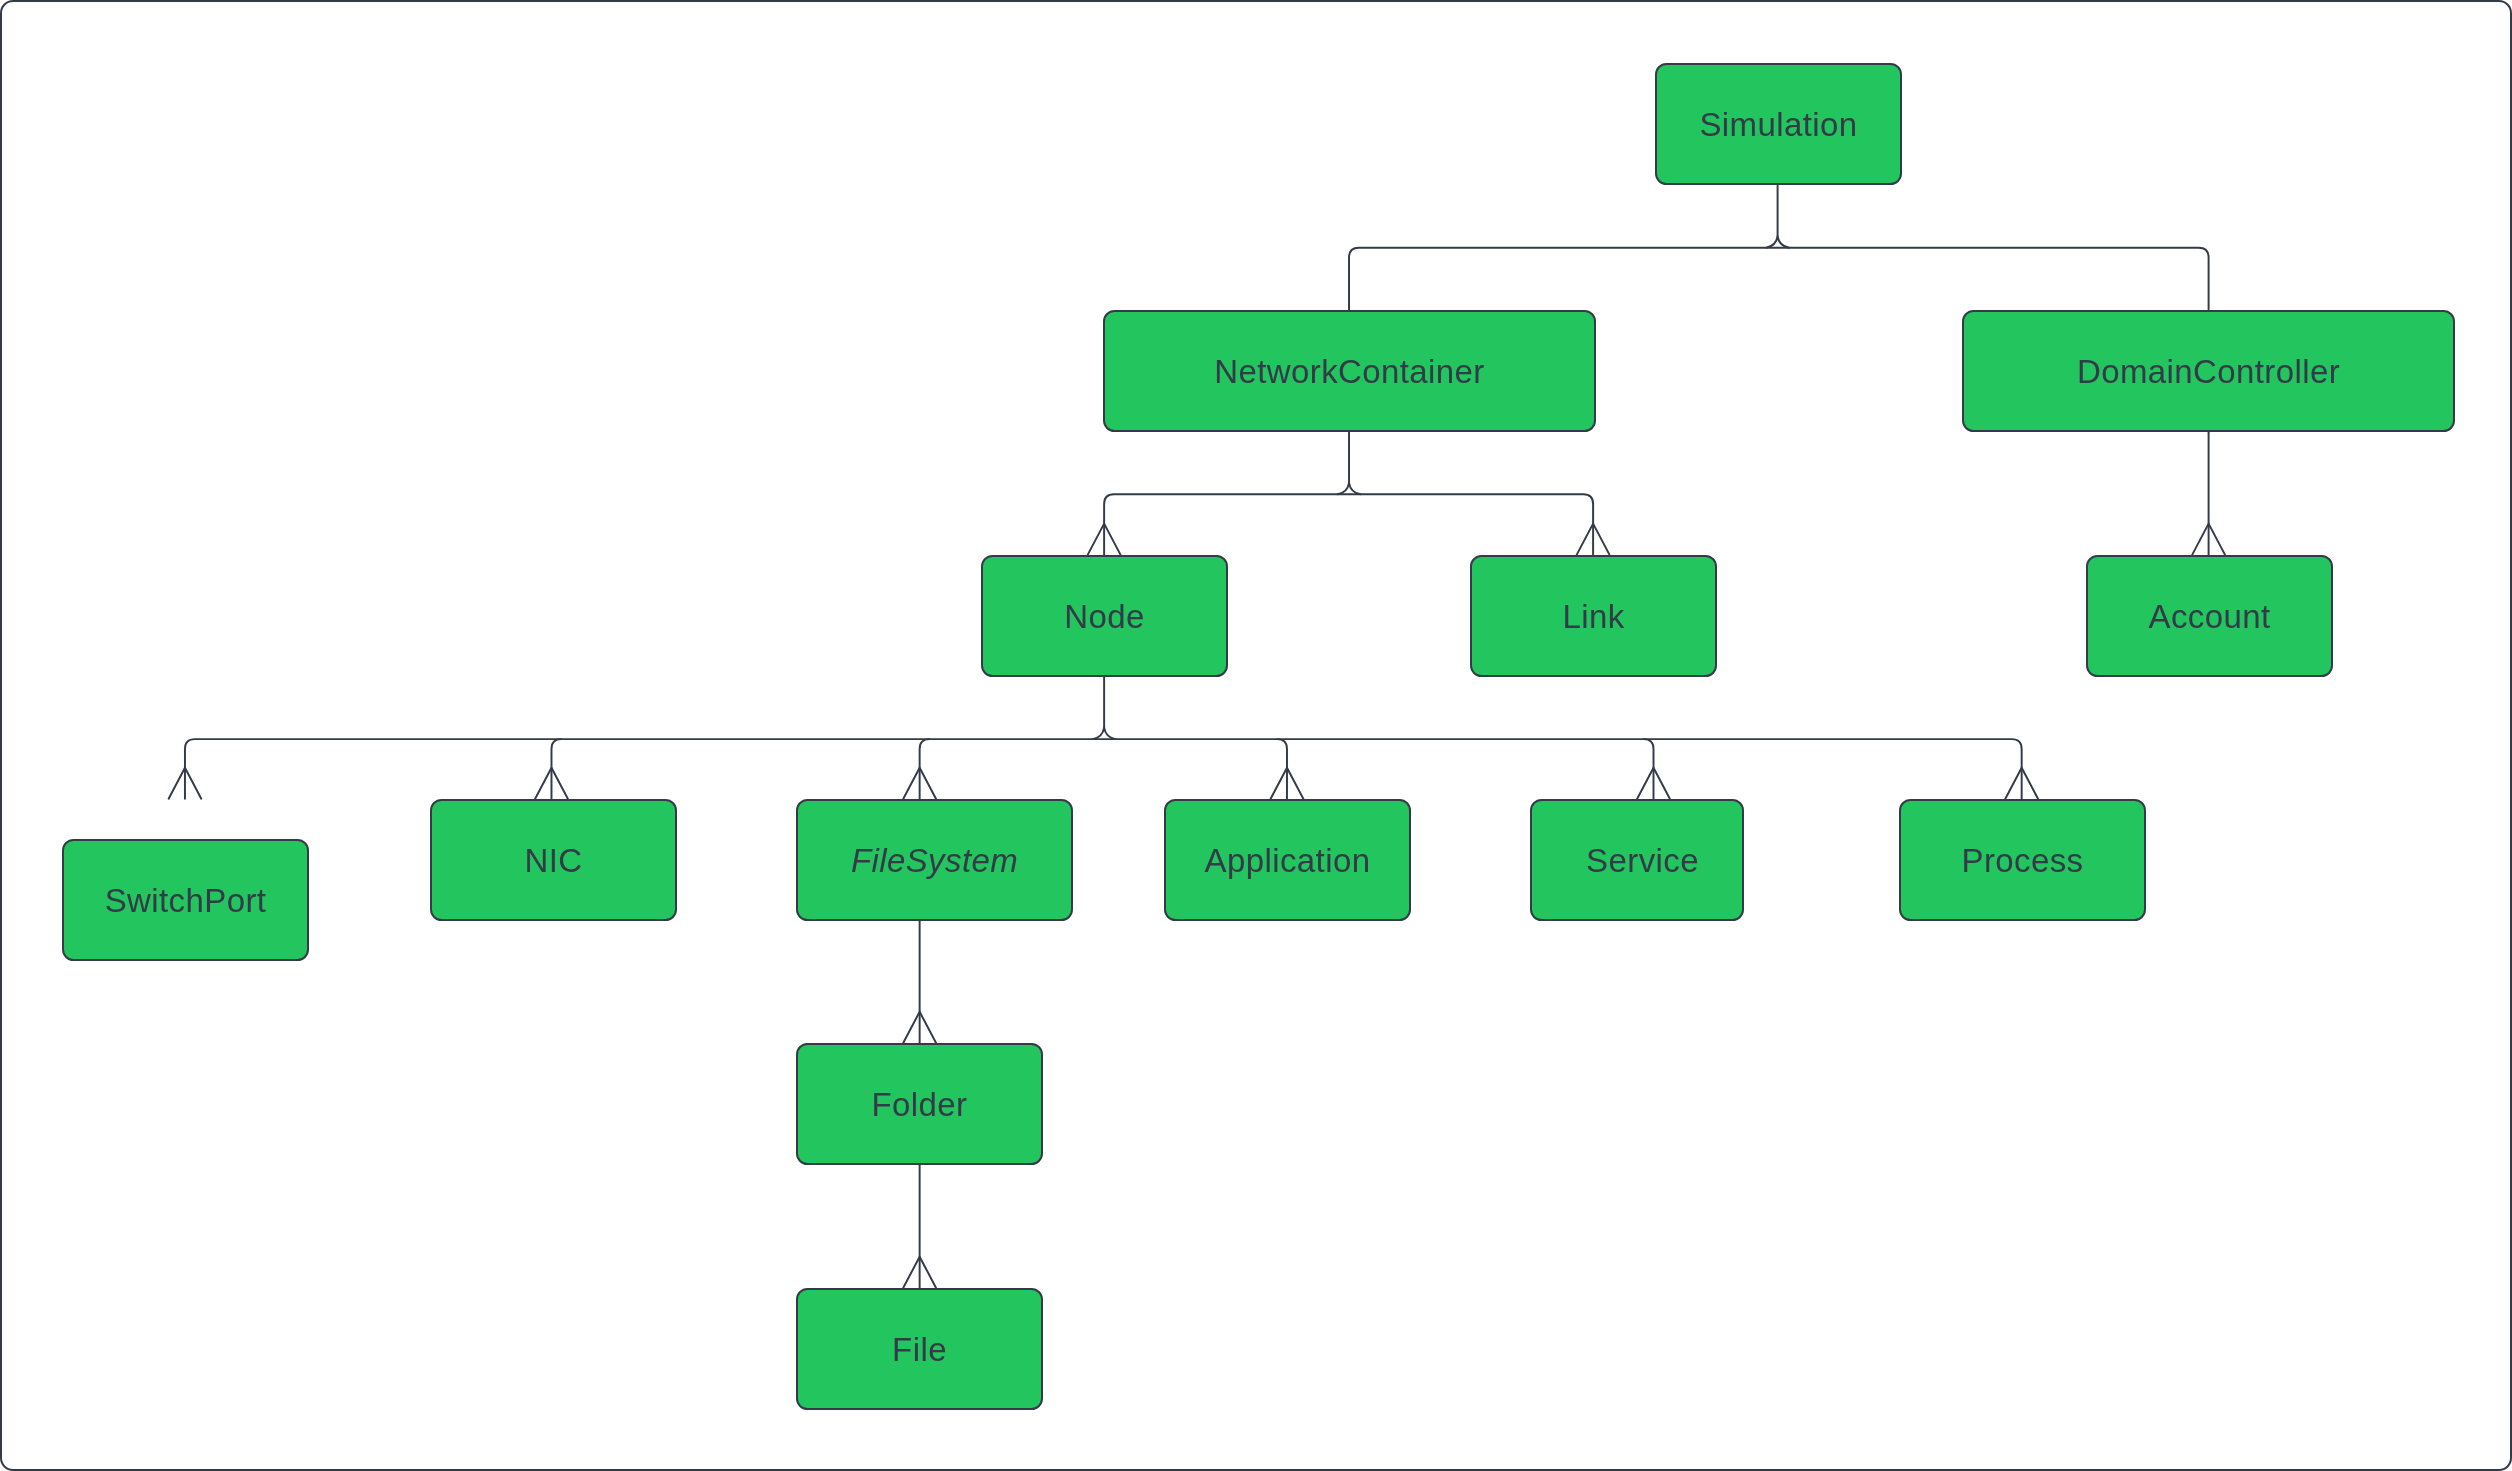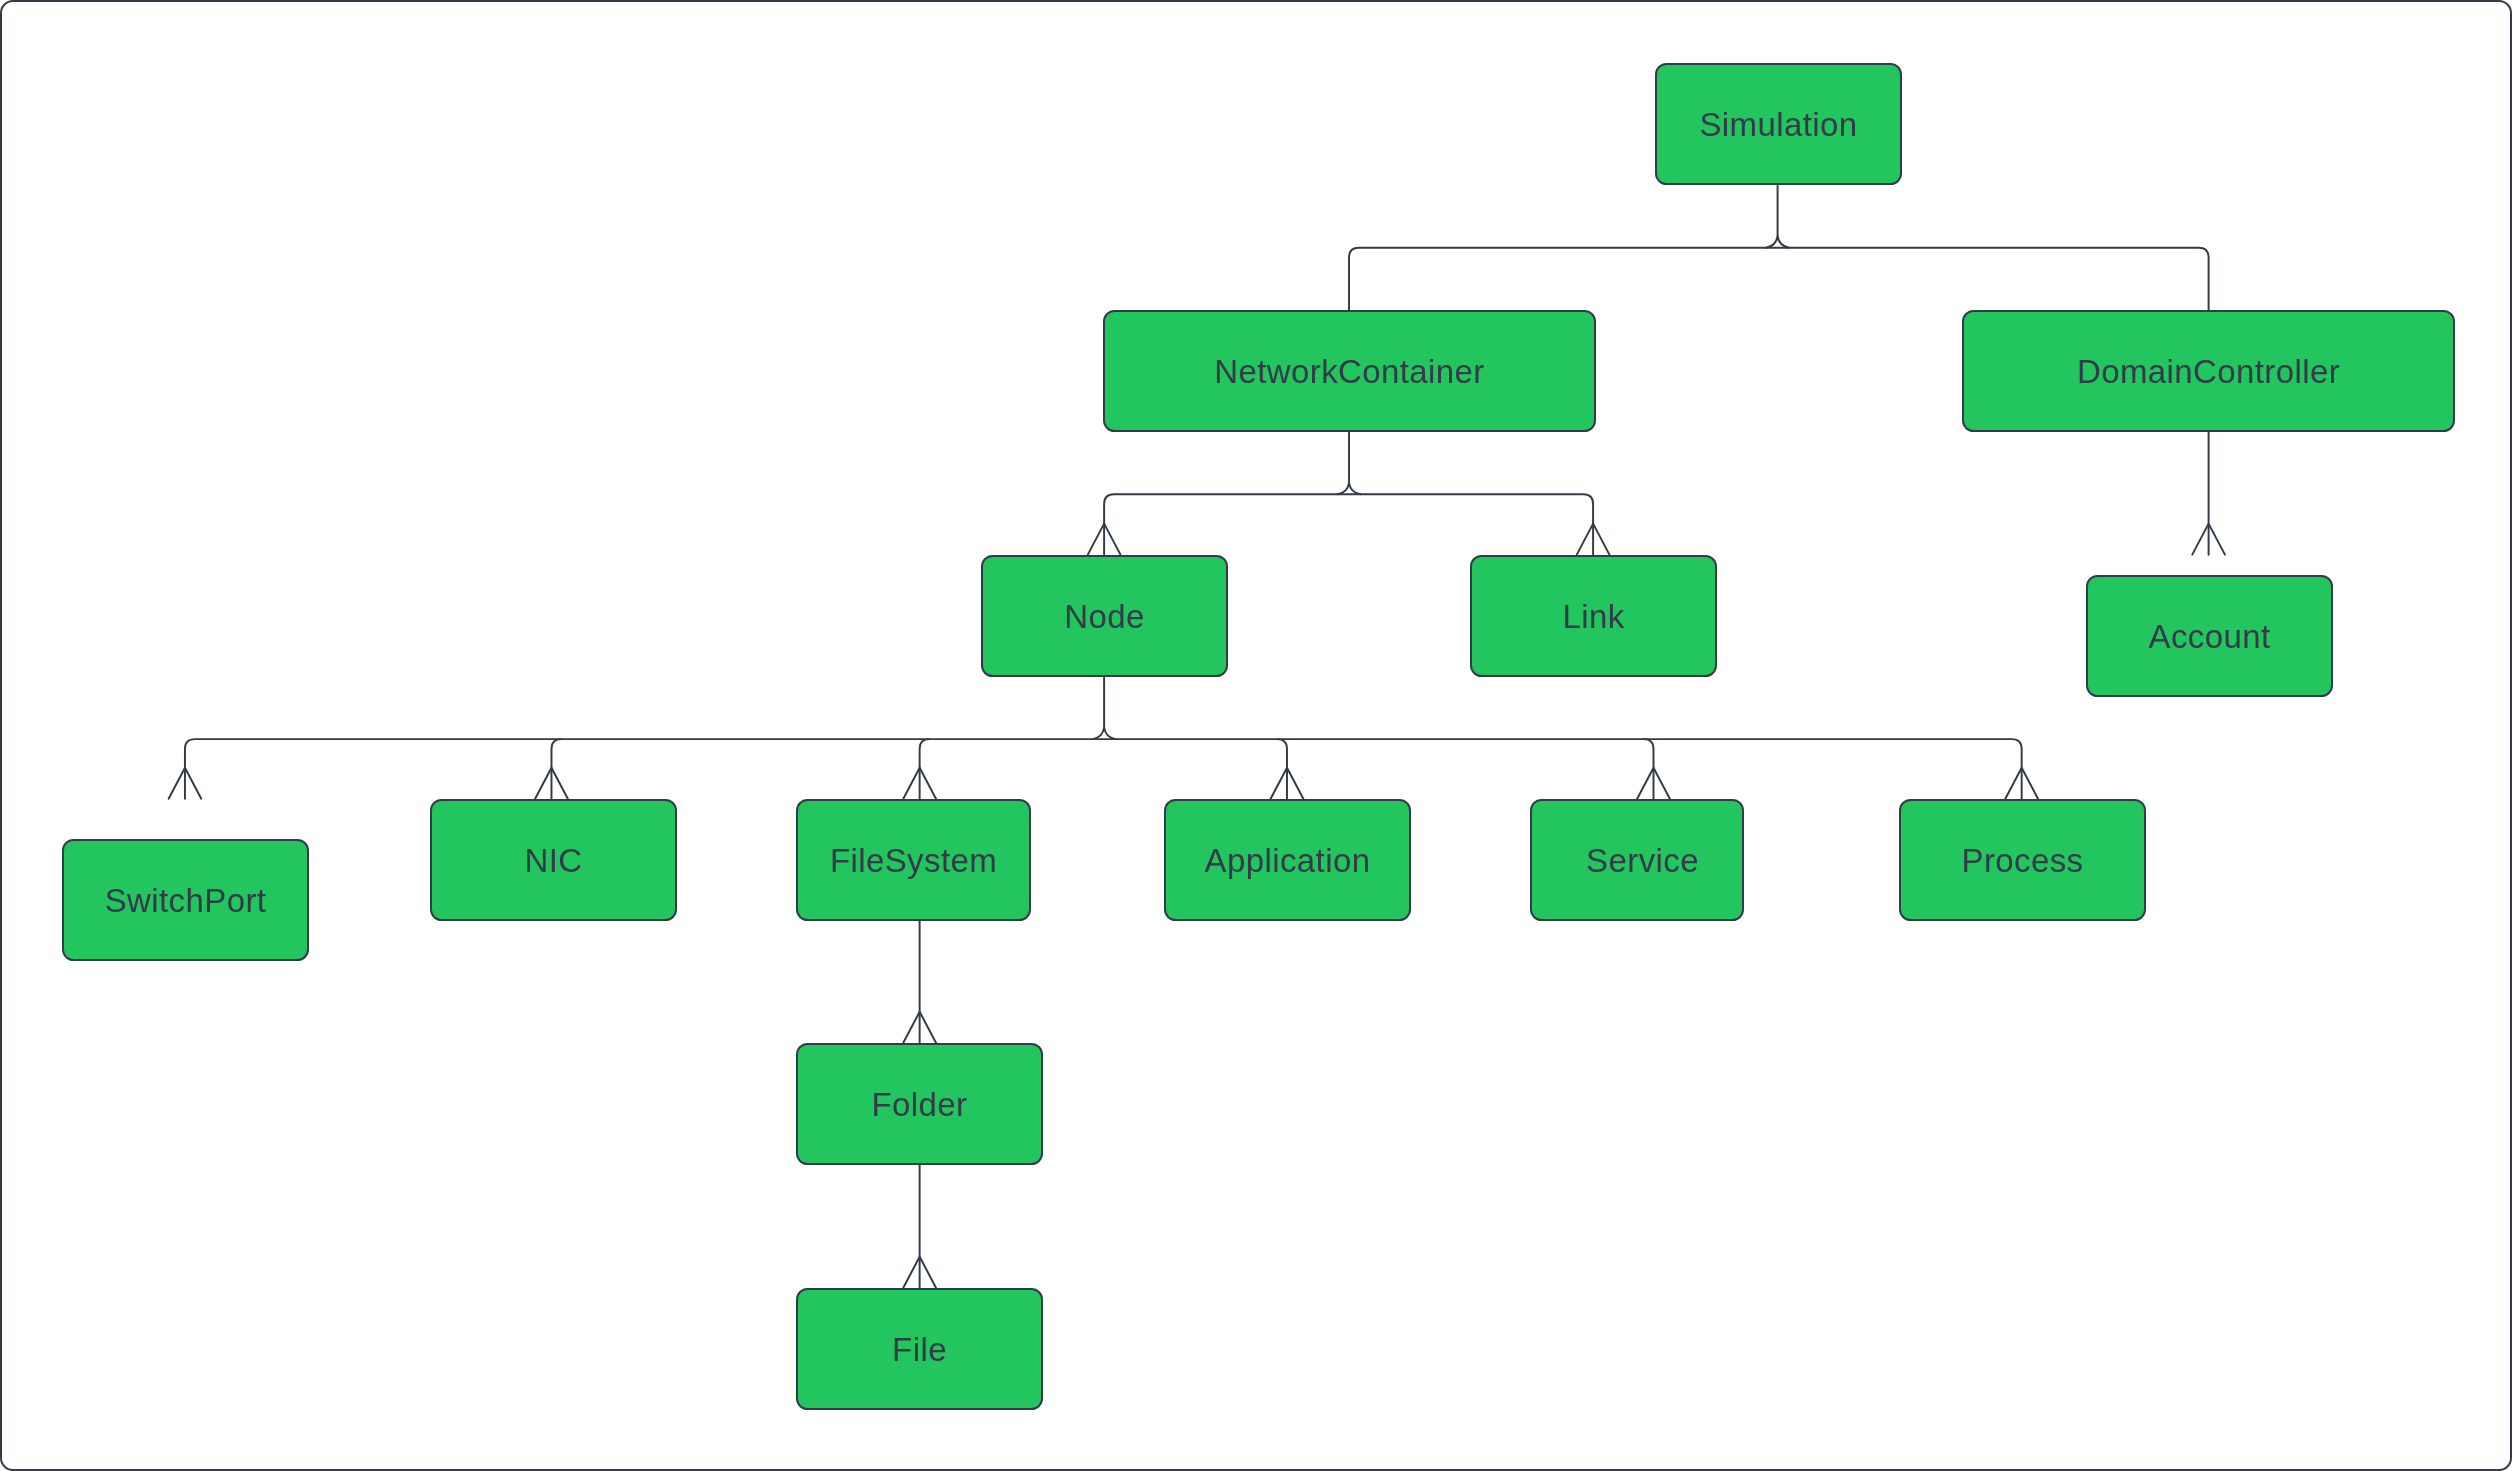--- a/index.html
+++ b/index.html
@@ -25,24 +25,24 @@
     color:var(--text,#343b48);
     font-size:33px;
     line-height:1;
     letter-spacing:0.4px;
   }
   .n-simulation{left:1653px;top:61px;width:247px;height:122px;}
   .n-networkcontainer{left:1101px;top:308px;width:493px;height:122px;text-align:right;}
   .n-domaincontroller{left:1960px;top:308px;width:493px;height:122px;}
   .n-node{left:979px;top:553px;width:247px;height:122px;}
   .n-link{left:1468px;top:553px;width:247px;height:122px;}
-  .n-account{left:2084px;top:553px;width:247px;height:122px;margin-top:20px;}
+  .n-account{left:2084px;top:553px;width:247px;height:122px;}
   .n-switchport{left:60px;top:797px;width:247px;height:122px;margin-top:40px;}
   .n-nic{left:428px;top:797px;width:247px;height:122px;}
-  .n-filesystem{left:794px;top:797px;width:235px;height:122px;}
+  .n-filesystem{left:794px;top:797px;width:277px;height:122px;font-style:italic;}
   .n-application{left:1162px;top:797px;width:247px;height:122px;}
   .n-service{left:1528px;top:797px;width:214px;height:122px;padding-left:11px;}
   .n-process{left:1897px;top:797px;width:247px;height:122px;}
   .n-folder{left:794px;top:1041px;width:247px;height:122px;}
   .n-file{left:794px;top:1286px;width:247px;height:122px;justify-content:center;}
 </style>
 </head>
 <body>
 
 <div class="canvas">

